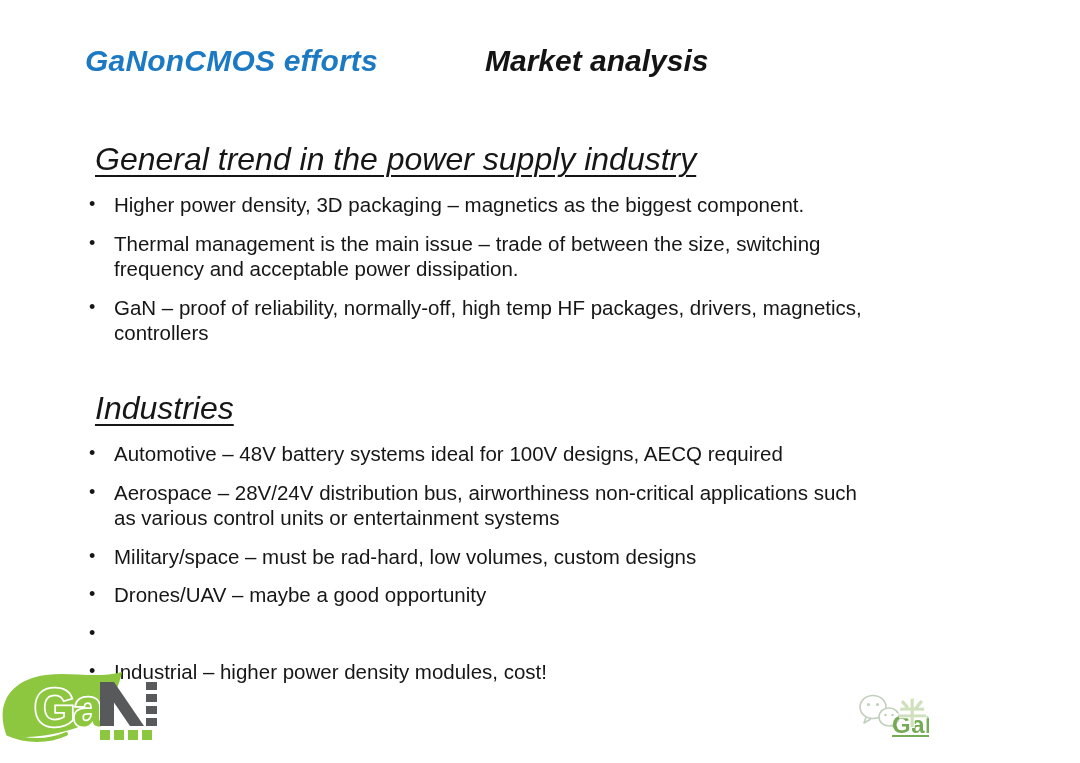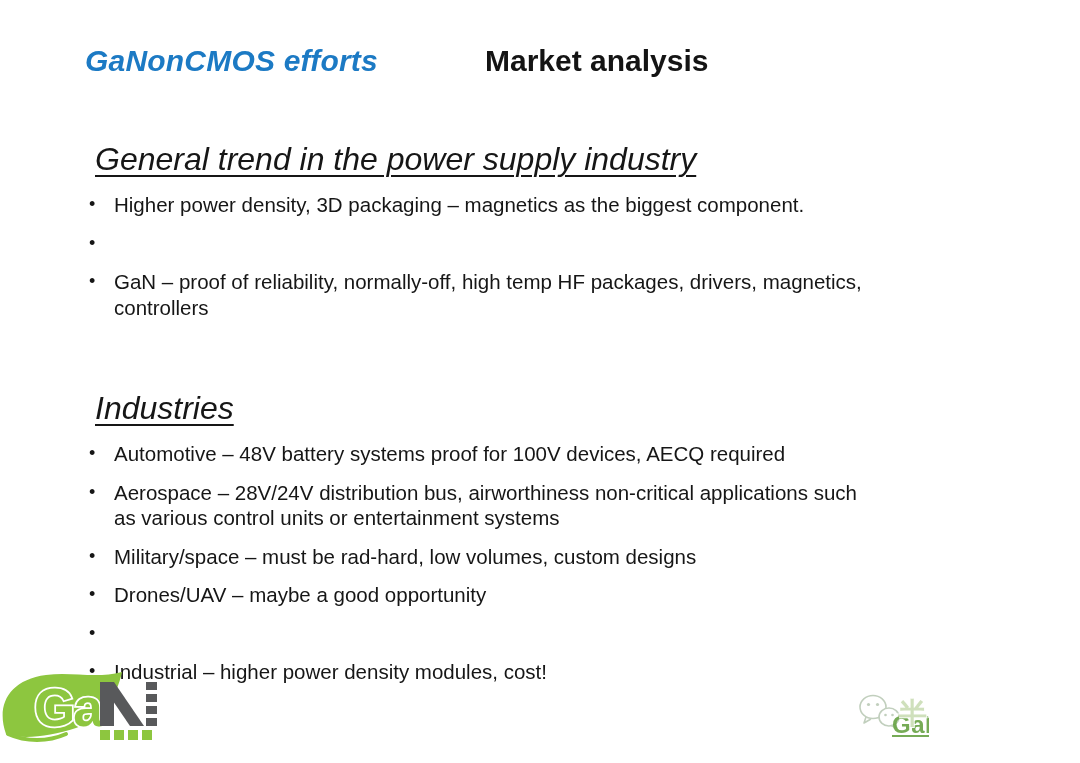--- a/index.html
+++ b/index.html
@@ -26,20 +26,21 @@
     font-style: italic;
     color: #1c7ac4;
     letter-spacing: 0.2px;
     white-space: nowrap;
   }
   .slide-title {
     position: absolute;
     left: 485px; top: 44px;
     font-size: 30px;
     font-weight: bold;
+    font-style: italic;
     color: #141414;
     white-space: nowrap;
   }
   .page-number {
     position: absolute;
     left: 1018px; top: 50px;
     font-size: 23px;
     color: #000000;
   }
 
@@ -140,35 +141,37 @@
 
   <div class="section section-1">
     <h2 class="section-heading">General trend in the power supply industry</h2>
     <ul class="bullets">
       <li>
         <span class="bullet-dot">•</span>
         <span class="bullet-text">Higher power density, 3D packaging – magnetics as the biggest component.</span>
       </li>
       <li>
         <span class="bullet-dot">•</span>
+        <span class="bullet-text">Thermal management is the main issue – trade of between the size, switching
+frequency and acceptable power dissipation.</span>
       </li>
       <li>
         <span class="bullet-dot">•</span>
         <span class="bullet-text">GaN – proof of reliability, normally-off, high temp HF packages, drivers, magnetics,
 controllers</span>
       </li>
     </ul>
   </div>
 
   <div class="section section-2">
     <h2 class="section-heading">Industries</h2>
     <ul class="bullets">
       <li>
         <span class="bullet-dot">•</span>
-        <span class="bullet-text">Automotive – 48V battery systems proof for 100V devices, AECQ required</span>
+        <span class="bullet-text">Automotive – 48V battery systems ideal for 100V designs, AECQ required</span>
       </li>
       <li>
         <span class="bullet-dot">•</span>
         <span class="bullet-text">Aerospace – 28V/24V distribution bus, airworthiness non-critical applications such
 as various control units or entertainment systems</span>
       </li>
       <li>
         <span class="bullet-dot">•</span>
         <span class="bullet-text">Military/space – must be rad-hard, low volumes, custom designs</span>
       </li>

